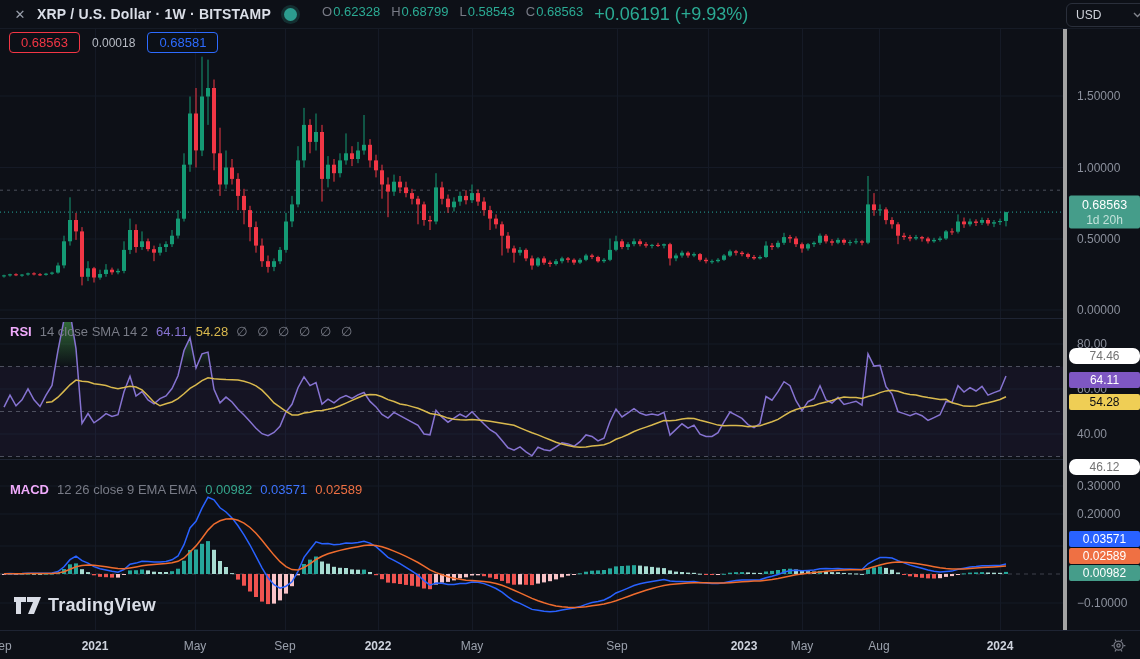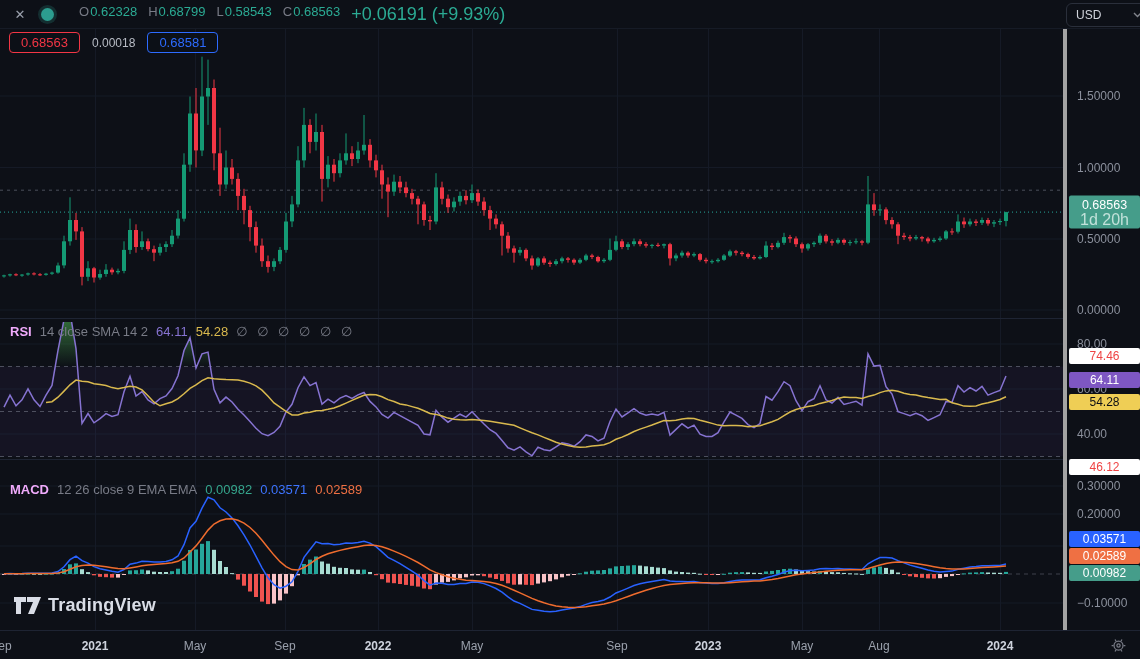--- a/index.html
+++ b/index.html
@@ -32,28 +32,28 @@
   .lg-rsi-val{color:#8673d1;}
   .lg-rsi-sma{color:#d9b94e;}
   .lg-empty{color:#787b86;letter-spacing:3px;}
   .lg-hist{color:#35a58c;}
   .lg-macd{color:#3d74ff;}
   .lg-signal{color:#ef7043;}
   
   .right-axis{position:absolute;left:1063px;top:0;width:77px;height:630px;border-left:4px solid #a3a3a3;z-index:4;background:#0d1017;cursor:ns-resize;}
   .al{position:absolute;left:10px;transform:translateY(-50%);font-size:12px;color:#8b909c;z-index:1;}
   .ab{position:absolute;left:2px;width:71px;transform:translateY(-50%);font-size:12px;text-align:center;border-radius:2px;padding:1px 0;z-index:3;}
-  .ab.white{background:#ffffff;color:#ef4444;}
+  .ab.white{background:#ffffff;color:#737373;border-radius:7px;}
   .ab.purple{background:#7e57c2;color:#ffffff;}
   .ab.yellow{background:#efce55;color:#0c0e15;}
   .ab.blue{background:#2962ff;color:#ffffff;}
   .ab.orange{background:#ef7043;color:#ffffff;}
   .price-badge{position:absolute;left:2px;width:71px;transform:translateY(-50%);background:#459d8a;color:#fff;border-radius:2px;text-align:center;z-index:3;padding:2px 0;}
   .price-badge .m{font-size:12.5px;line-height:15px;}
-  .price-badge .s{font-size:16px;line-height:14px;color:rgba(235,248,244,.75);}
+  .price-badge .s{font-size:12px;line-height:14px;color:rgba(235,248,244,.75);}
   
   .divider{position:absolute;left:0;width:1140px;height:1px;background:#1e2433;z-index:2;}
   
   .time-axis{position:absolute;left:0;top:630px;width:1140px;height:29px;border-top:1px solid #1e2433;background:#0d1017;z-index:6;cursor:ew-resize;}
   .tl{position:absolute;top:8px;transform:translateX(-50%);font-size:12px;color:#9aa0ac;}
   .tl.bold{color:#ced3dd;font-weight:700;}
   .axis-gear{position:absolute;right:14px;top:7px;cursor:pointer;}
   
   .logo{position:absolute;left:14px;top:595px;display:flex;align-items:center;gap:7px;z-index:5;cursor:pointer;}
   .logo-text{color:#d9dde6;font-size:18px;font-weight:700;letter-spacing:.2px;}
@@ -624,20 +624,21 @@
         <rect x="992.0" y="572.7" width="4" height="1.3" fill="#a8dcd2"></rect>
         <rect x="998.0" y="572.8" width="4" height="1.2" fill="#a8dcd2"></rect>
         <rect x="1004.0" y="571.9" width="4" height="2.1" fill="#26a69a"></rect>
         <path d="M4,573.8L10,573.6L16,573.7L22,573.6L28,573.3L34,573.3L40,573.3L46,573.2L52,572.9L58,571.6L64,566.8L70,559.7L76,556.1L82,560.7L88,563.1L94,566.6L100,568.8L106,570.0L112,571.3L118,572.2L124,569.5L130,564.3L136,563.1L142,561.3L148,561.4L154,562.1L160,561.9L166,561.4L172,559.8L178,556.0L184,544.7L190,528.0L196,521.3L202,508.1L208,497.2L214,499.9L220,507.8L226,512.0L232,517.9L238,525.8L244,534.8L250,545.0L256,556.3L262,567.8L268,577.8L274,584.7L280,588.1L286,586.2L292,581.8L298,571.3L304,557.4L310,549.5L316,541.9L322,543.8L328,543.4L334,544.8L340,544.2L346,542.9L352,543.2L358,542.4L364,541.2L370,543.1L376,546.6L382,551.9L388,557.4L394,560.3L400,563.7L406,567.3L412,571.1L418,575.1L424,580.6L430,585.2L436,583.1L442,583.3L448,584.6L454,584.6L460,583.6L466,583.4L472,582.0L478,582.2L484,583.6L490,585.9L496,588.5L502,592.2L508,596.9L514,601.0L520,603.4L526,606.4L532,609.4L538,610.3L544,611.2L550,611.8L556,611.3L562,610.1L568,608.9L574,608.1L580,606.6L586,604.4L592,602.5L598,601.4L604,600.0L610,597.0L616,593.0L622,590.6L628,588.1L634,585.5L640,583.8L646,582.6L652,581.4L658,580.5L664,579.5L670,580.9L676,581.5L682,581.4L688,581.7L694,581.6L700,582.4L706,583.1L712,583.6L718,583.6L724,582.8L730,581.5L736,580.5L742,579.9L748,579.9L754,580.0L760,579.8L766,577.7L772,576.3L778,574.5L784,572.2L790,570.6L796,570.3L802,570.8L808,570.5L814,570.1L820,568.7L826,568.6L832,568.8L838,568.6L844,568.9L850,569.1L856,569.2L862,569.5L868,563.8L874,560.3L880,557.6L886,557.4L892,558.0L898,560.6L904,562.9L910,565.1L916,566.7L922,568.3L928,570.0L934,571.2L940,571.9L946,571.4L952,571.1L958,569.2L964,568.2L970,567.1L976,566.5L982,565.7L988,565.7L994,565.6L1000,565.4L1006,564.0" fill="none" stroke="#2962ff" stroke-width="1.5"></path>
         <path d="M4,573.8L10,573.7L16,573.7L22,573.7L28,573.6L34,573.6L40,573.5L46,573.5L52,573.4L58,573.0L64,571.8L70,569.3L76,566.7L82,565.5L88,565.0L94,565.3L100,566.0L106,566.8L112,567.7L118,568.6L124,568.8L130,567.9L136,566.9L142,565.8L148,564.9L154,564.4L160,563.9L166,563.4L172,562.7L178,561.3L184,558.0L190,552.0L196,545.9L202,538.3L208,530.1L214,524.0L220,520.8L226,519.0L232,518.8L238,520.2L244,523.1L250,527.5L256,533.3L262,540.2L268,547.7L274,555.1L280,561.7L286,566.6L292,569.6L298,570.0L304,567.5L310,563.9L316,559.5L322,556.3L328,553.8L334,552.0L340,550.4L346,548.9L352,547.8L358,546.7L364,545.6L370,545.1L376,545.4L382,546.7L388,548.8L394,551.1L400,553.6L406,556.4L412,559.3L418,562.5L424,566.1L430,569.9L436,572.6L442,574.7L448,576.7L454,578.3L460,579.3L466,580.2L472,580.5L478,580.9L484,581.4L490,582.3L496,583.5L502,585.3L508,587.6L514,590.3L520,592.9L526,595.6L532,598.4L538,600.7L544,602.8L550,604.6L556,606.0L562,606.8L568,607.2L574,607.4L580,607.2L586,606.7L592,605.8L598,604.9L604,603.9L610,602.6L616,600.7L622,598.6L628,596.5L634,594.3L640,592.2L646,590.3L652,588.5L658,586.9L664,585.4L670,584.5L676,583.9L682,583.4L688,583.1L694,582.8L700,582.7L706,582.8L712,583.0L718,583.1L724,583.0L730,582.7L736,582.3L742,581.8L748,581.4L754,581.1L760,580.9L766,580.2L772,579.4L778,578.4L784,577.2L790,575.9L796,574.8L802,574.0L808,573.3L814,572.6L820,571.9L826,571.2L832,570.7L838,570.3L844,570.0L850,569.8L856,569.7L862,569.7L868,568.5L874,566.8L880,565.0L886,563.5L892,562.4L898,562.0L904,562.2L910,562.8L916,563.6L922,564.5L928,565.6L934,566.7L940,567.8L946,568.5L952,569.0L958,569.0L964,568.9L970,568.5L976,568.1L982,567.6L988,567.3L994,566.9L1000,566.6L1006,566.1" fill="none" stroke="#ef6c2e" stroke-width="1.5"></path>
       </g>
     </svg>
 
   <div class="toolbar">
     <span class="close-x">✕</span>
+    <span class="sym">XRP / U.S. Dollar · 1W · BITSTAMP</span>
     <span class="status-dot"></span>
     <span class="ohlc">
       <span class="pair">
           <span class="k">O</span>
           <span class="v">0.62328</span>
         </span>
       <span class="pair">
           <span class="k">H</span>
           <span class="v">0.68799</span>
         </span>
@@ -719,21 +720,21 @@
         </g>
       </svg>
     </span>
   <span class="tl" style="left: 1px;">Sep</span>
       <span class="tl bold" style="left: 95px;">2021</span>
       <span class="tl" style="left: 195px;">May</span>
       <span class="tl" style="left: 285px;">Sep</span>
       <span class="tl bold" style="left: 378px; text-align: right;">2022</span>
       <span class="tl" style="left: 472px;">May</span>
       <span class="tl" style="left: 617px;">Sep</span>
-      <span class="tl bold" style="left: 708px;">2023</span>
+      <span class="tl bold" style="left: 744px;">2023</span>
       <span class="tl" style="left: 802px;">May</span>
       <span class="tl" style="left: 879px;">Aug</span>
       <span class="tl bold" style="left: 1000px;">2024</span>
     </div>
 
   <div class="logo">
     <svg width="27" height="17" viewBox="0 0 27 17">
       <g fill="#d9dde6">
         <path d="M0 0h12v5H7v12H2V5H0z"></path>
         <path d="M13 0h14l-7 17h-6l5-12h-6z"></path>

